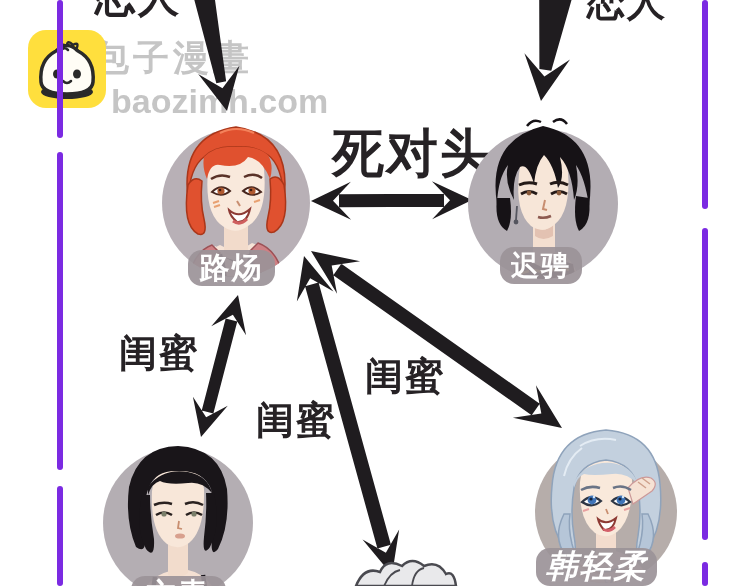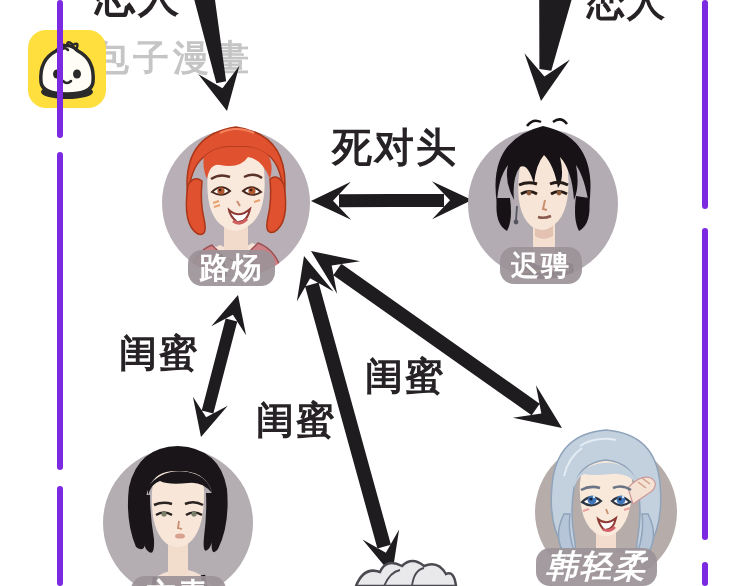--- a/index.html
+++ b/index.html
@@ -26,38 +26,39 @@
             color:#fff;font-weight:bold;display:flex;align-items:center;justify-content:center;
             letter-spacing:2px;}
   .tuft{position:absolute;left:350px;top:556px;z-index:5;}
 </style>
 </head>
 <body>
 
 <div class="stage">
 
   <div class="wm-brand">包子漫畫</div>
+  <div class="wm-domain">baozimh.com</div>
   <div class="wm-logo">
     <svg width="78" height="78" viewBox="0 0 78 78">
       <ellipse cx="39" cy="62" rx="26" ry="7" fill="#2a2a2a"></ellipse>
       <path d="M13,52 Q11,30 28,21 Q39,10 50,21 Q67,30 65,52 Q64,64 39,64 Q14,64 13,52 Z" fill="#fffdf6" stroke="#2a2a2a" stroke-width="3.5"></path>
       <path d="M30,20 Q33,12 39,16 M39,16 Q39,9 45,15 M45,15 Q52,11 48,20 M33,21 Q36,16 40,20" fill="none" stroke="#2a2a2a" stroke-width="2.5" stroke-linecap="round"></path>
       <ellipse cx="29" cy="44" rx="4" ry="4.5" fill="#2a2a2a"></ellipse>
       <ellipse cx="49" cy="44" rx="4" ry="4.5" fill="#2a2a2a"></ellipse>
       <path d="M35,51 Q39,55 43,51" fill="none" stroke="#2a2a2a" stroke-width="2.5" stroke-linecap="round"></path>
     </svg>
   </div>
 
   <svg id="arrows" width="750" height="586" viewBox="0 0 750 586">
       <path d="M191.21361256739988,-11.842722513479975 L216.3312822484828,83.15150881037788 L226.137089005392,81.19034745899604 L212.78638743260012,-16.157277486520023 Z M227,111 L198.17092813468696,73.93405045888322 L222.46971727830794,88.34858639153974 L239.3553165137056,65.6971727830795 Z M539.1717263678805,-16.480455461860107 L539.3980391808819,68.97370265650413 L551.2835549356283,70.62733963107753 L574.8282736321195,-11.519544538139892 Z M541,101 L524.4205667913865,53.25984505176882 L544.4106262600576,76.48612375583565 L569.9817105179142,59.59878678763354 Z M339.03983180507356,207.32596493376175 L444.0409119790589,206.67378431156308 L443.96016819492644,193.67403506623825 L338.9590880209411,194.32621568843692 Z M472,200 L432.1187816988864,219.24807592511308 L450.0004243540656,200.13664332699338 L431.8827614068069,181.24880890031739 Z M311,201 L351.1172385931931,219.75119109968261 L332.9995756459344,200.86335667300662 L350.8812183011136,181.75192407488692 Z M225.6633205266498,318.55029383196353 L201.7244042578673,410.4239724851289 L213.3366794733502,413.44970616803647 L237.2755957421327,321.5760275148711 Z M201,437 L192.9109326990738,396.6568842278997 L206.131140037264,417.30751661374353 L227.74775834552256,405.7340852766223 Z M238,295 L211.25224165447744,326.2659147233777 L232.868859962736,314.69248338625647 L246.0890673009262,335.3431157721003 Z M305.07036421745636,286.20288596213925 L377.43373912765855,548.5201200116222 L390.92963578254364,544.7971140378608 L318.56626087234145,282.4798799883779 Z M392,575 L362.51512233280044,539.5649609997353 L385.8570401432937,552.7317705194397 L399.1468418246313,529.4596590709544 Z M304,256 L296.8531581753687,301.54034092904556 L310.1429598567063,278.2682294805603 L333.48487766719956,291.4350390002646 Z M333.28098137967413,275.27751776353205 L531.6508236444618,415.1638208745576 L539.7190186203259,403.72248223646795 L341.34917635553813,263.8361791254424 Z M562,428 L512.8810373664712,417.8349859908606 L541.3238666040237,413.4196190793315 L535.9330230117969,385.1454470248902 Z M311,251 L337.06697698820307,293.8545529751098 L331.67613339597625,265.5803809206685 L360.11896263352884,261.1650140091394 Z " fill="#1f1c1f"></path>
     </svg>
 
   <div class="rel-label" id="rl0" style="left: 95px; top: -23px; font-size: 41px;">恋人</div>
   <div class="rel-label" id="rl1" style="left: 587px; top: -17px; font-size: 38px;">恋人</div>
-  <div class="rel-label" id="rl2" style="left: 332px; top: 127px; font-size: 40px;">死对头</div>
+  <div class="rel-label" id="rl2" style="left: 332px; top: 127px; font-size: 52px;">死对头</div>
   <div class="rel-label" id="rl3" style="left: 119px; top: 334px; font-size: 38px;">闺蜜</div>
   <div class="rel-label" id="rl4" style="left: 256px; top: 401px; font-size: 38px;">闺蜜</div>
   <div class="rel-label" id="rl5" style="left: 365px; top: 357px; font-size: 38px;">闺蜜</div>
 
   <div class="node" id="node0" style="left: 150px; top: 107px;">
     <svg width="172" height="186" viewBox="0 0 172 186">
       <circle cx="86" cy="96" r="74" fill="#b8b0b6"></circle>
       <clipPath id="c0">
           <circle cx="86" cy="96" r="74"></circle>
         </clipPath>

